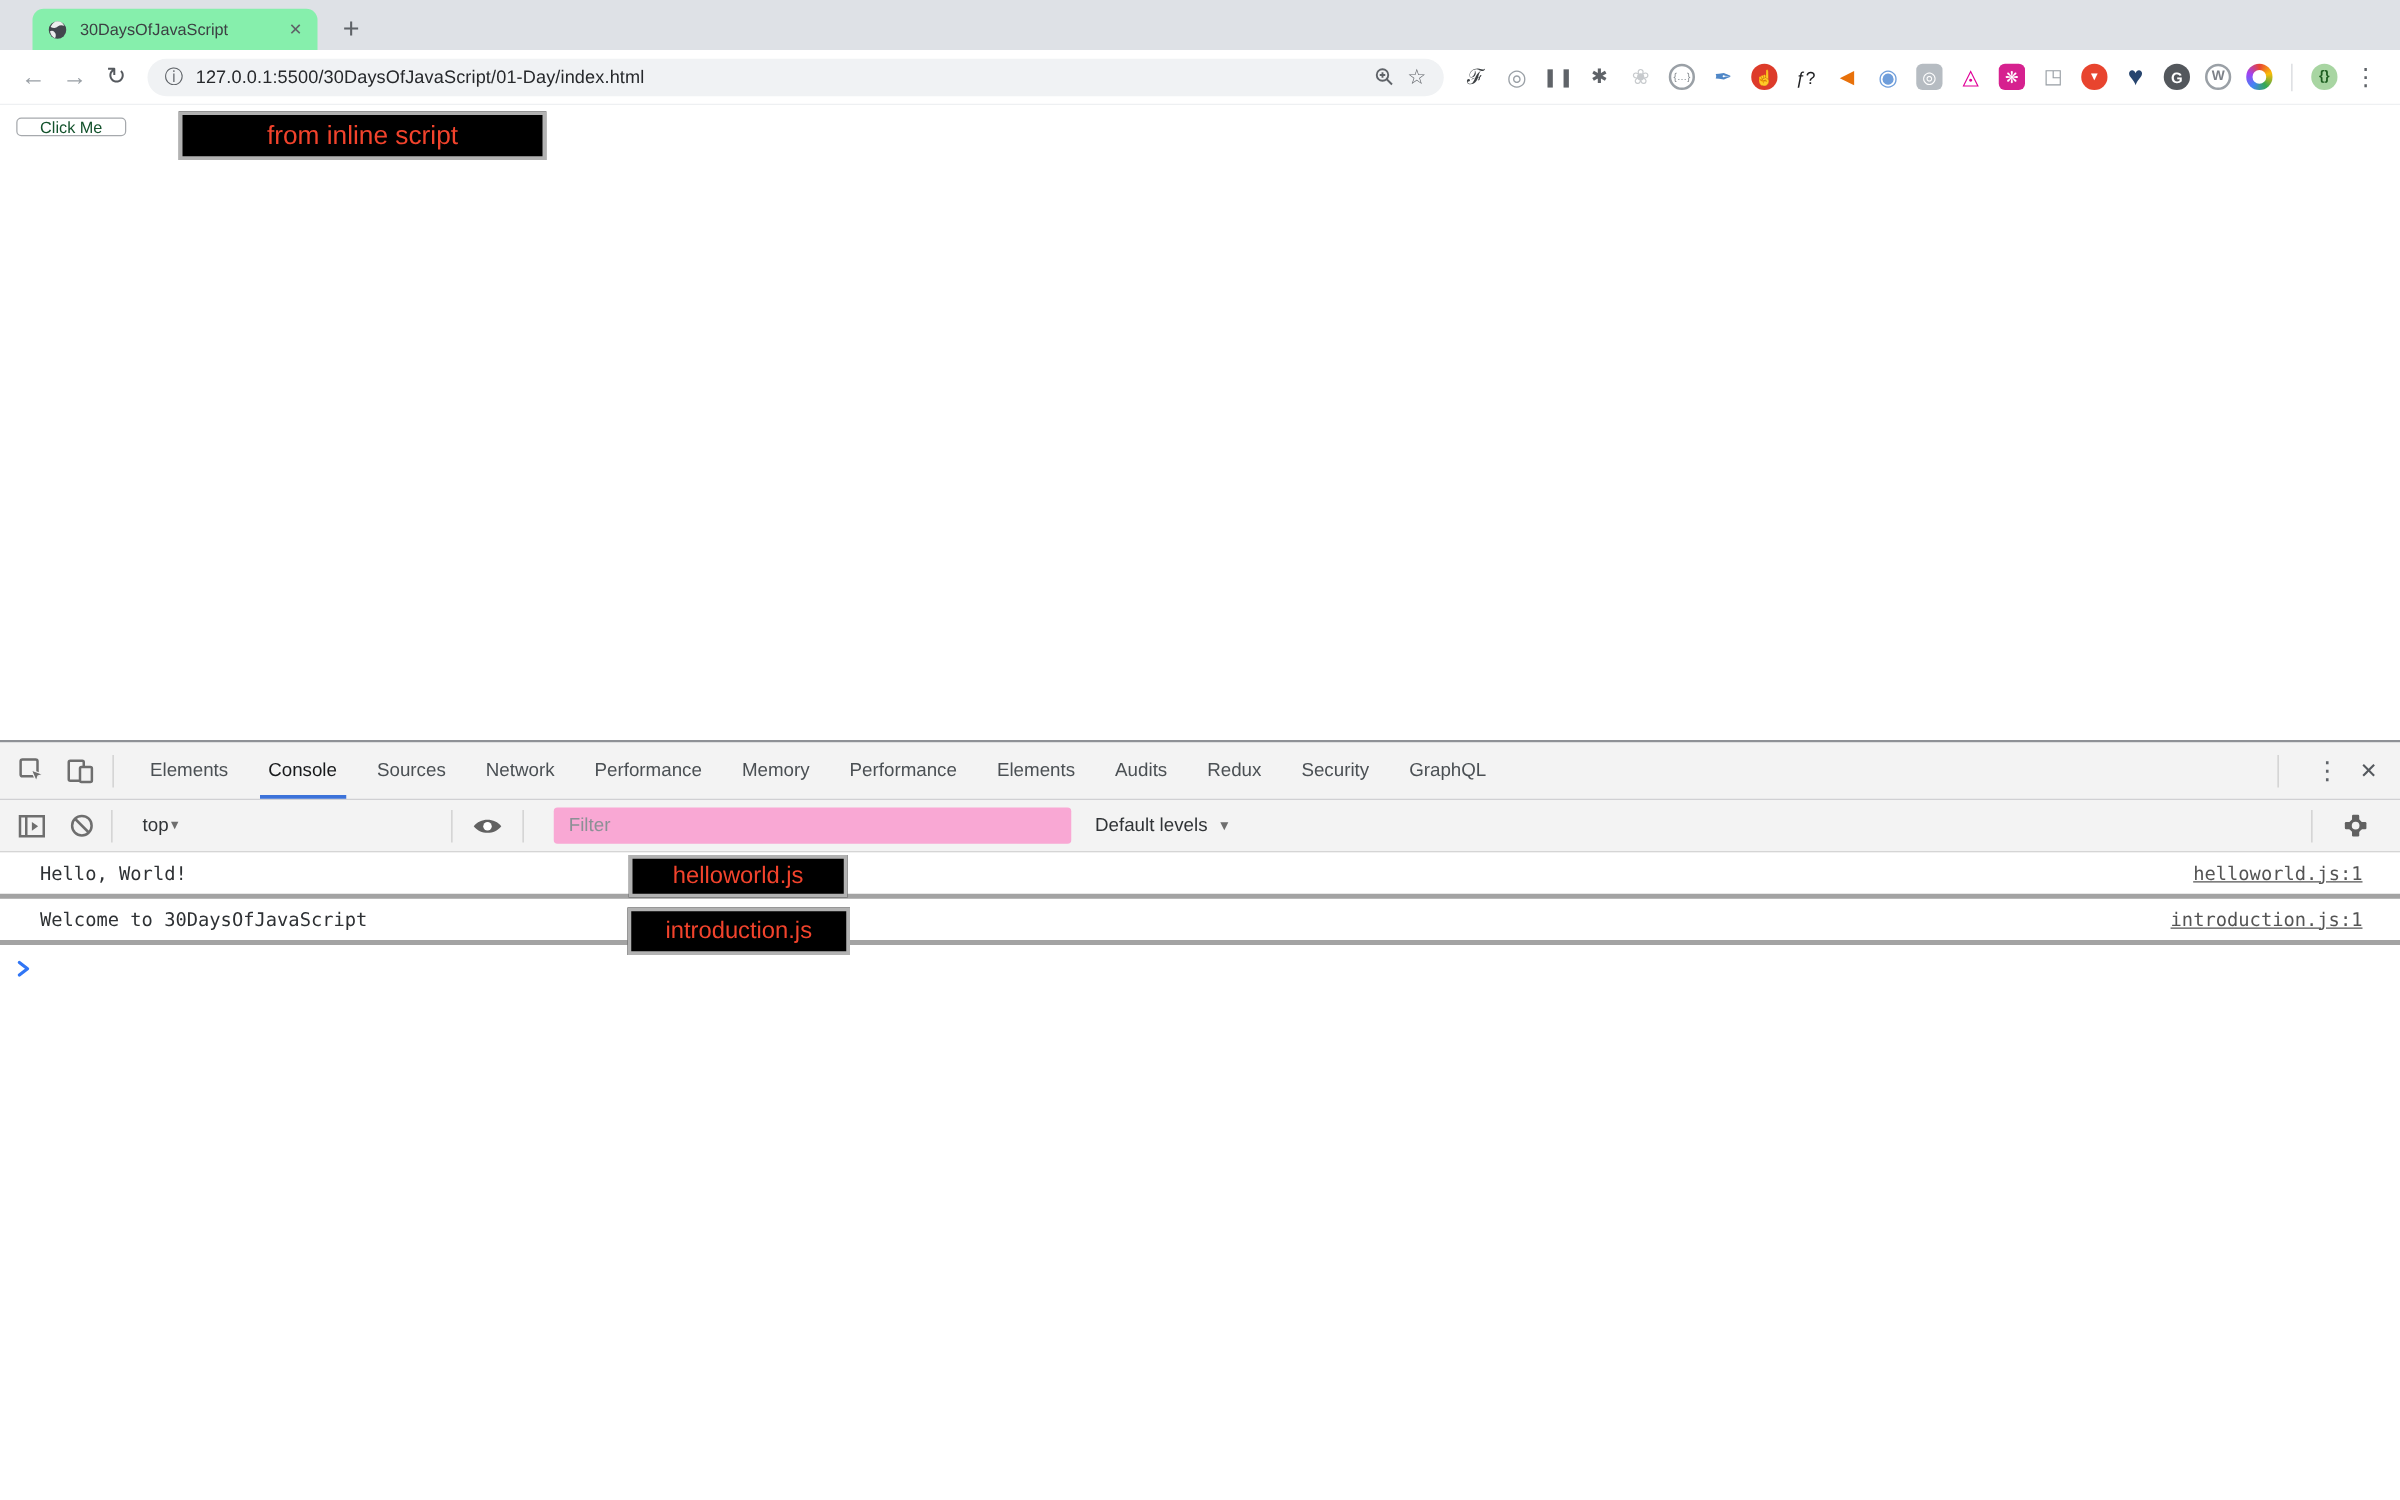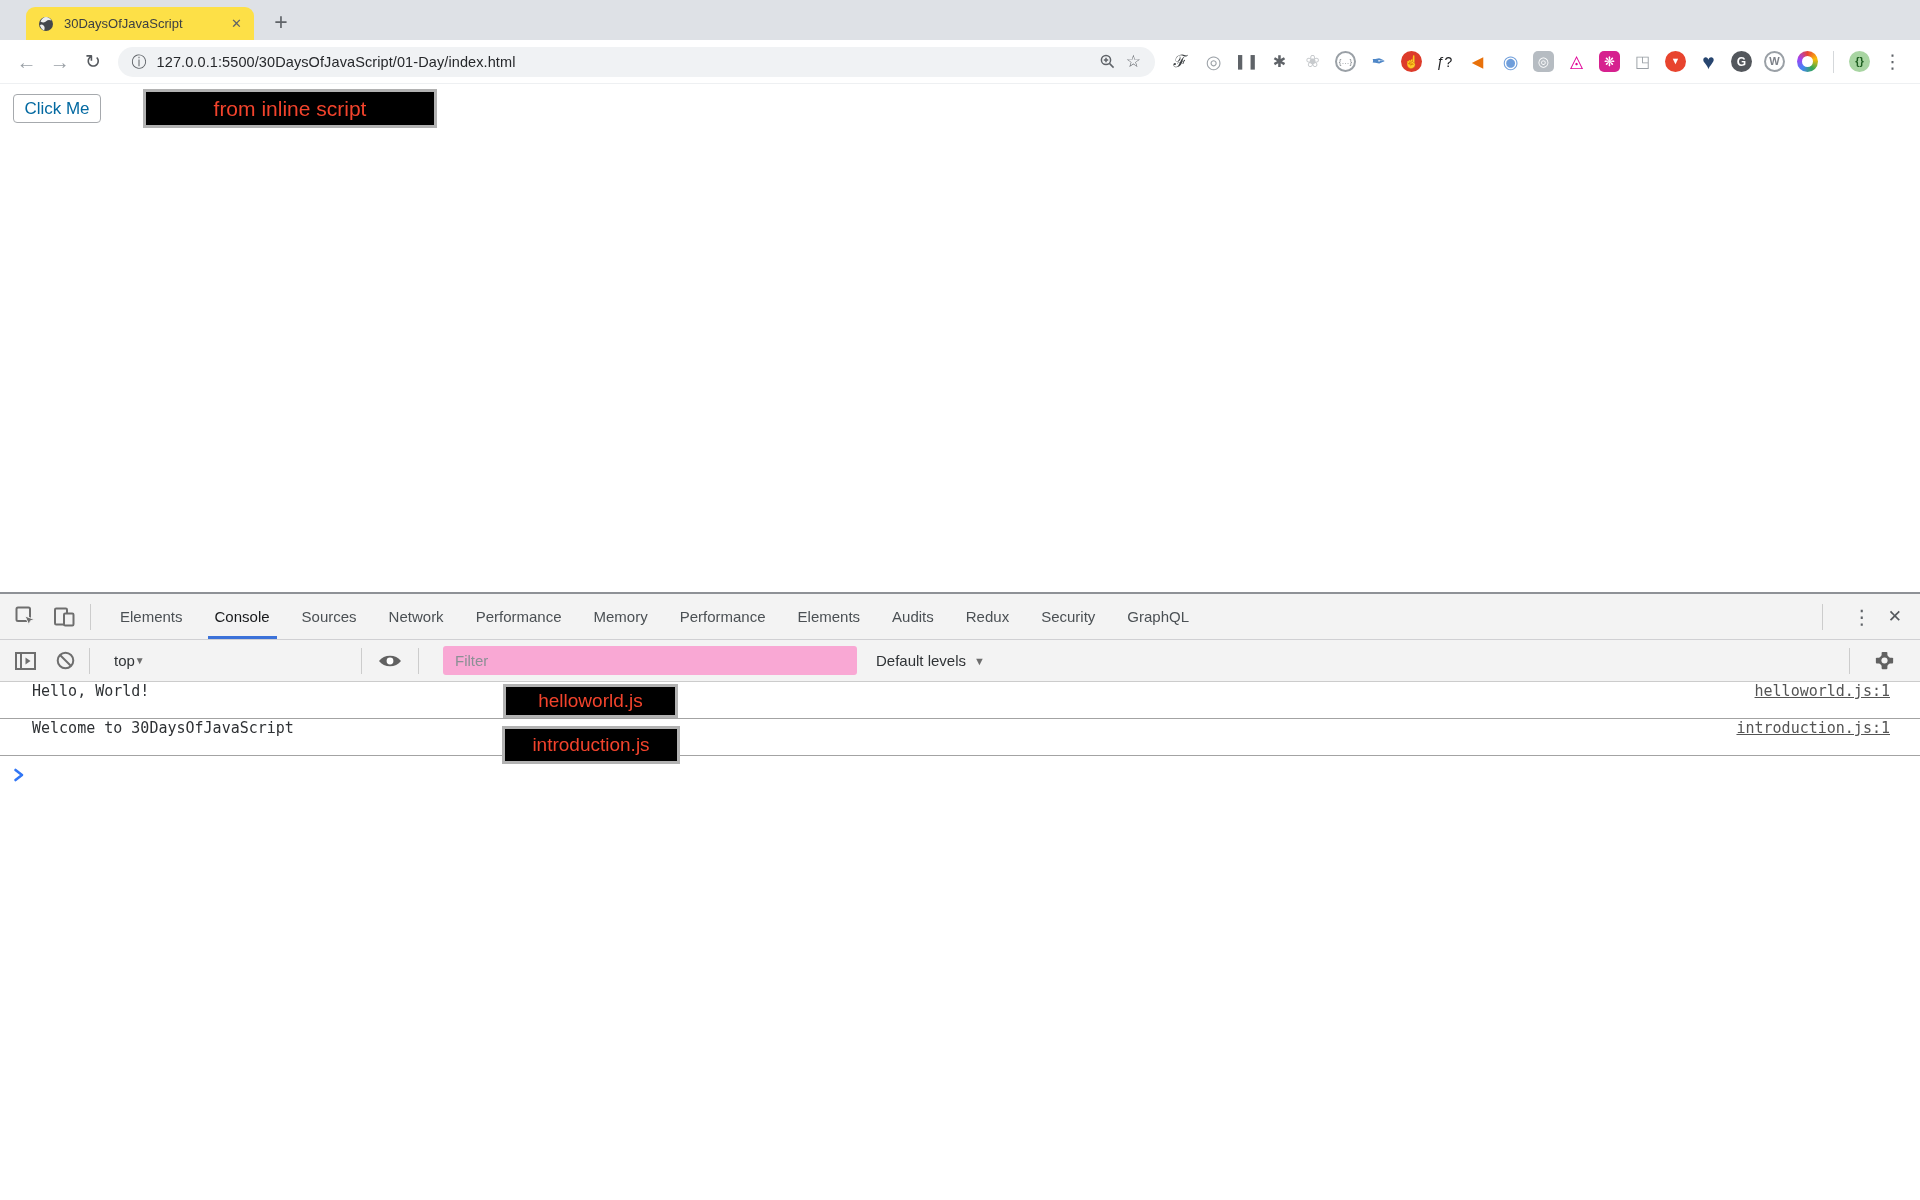--- a/index.html
+++ b/index.html
@@ -2,21 +2,21 @@
 <html><head>
 <meta charset="utf-8">
 <style>
   *{box-sizing:border-box;margin:0;padding:0}
   html,body{background:#fff}
   body{font-family:"Liberation Sans",sans-serif;-webkit-font-smoothing:antialiased}
   .screen{position:relative;width:1920px;height:1200px;background:#fff;overflow:hidden}
 
   
   .tabstrip{position:absolute;top:0;left:0;right:0;height:40px;background:#dee1e6}
-  .tab{position:absolute;left:26px;top:7px;width:228px;height:33px;background:#fde047;
+  .tab{position:absolute;left:26px;top:7px;width:228px;height:33px;background:#86efac;
        border-radius:9px 9px 0 0;display:flex;align-items:center;padding:0 12px;gap:10px}
   .tab-title{font-size:13px;color:#3c4043;flex:1;white-space:nowrap;overflow:hidden}
   .tab-close{color:#5f6368;font-size:13px;line-height:1}
   .newtab{position:absolute;left:266px;top:7px;width:30px;height:30px;color:#5f6368;font-size:23px;
           font-weight:300;display:flex;align-items:center;justify-content:center}
 
   
   .toolbar{position:absolute;top:40px;left:0;right:0;height:44px;background:#fff;
            display:flex;align-items:center;padding:0 10px;border-bottom:1px solid #eef0f2}
   .nav-btn{width:34px;text-align:center;font-size:20px;line-height:1}
@@ -32,22 +32,22 @@
        font-size:16px;line-height:1;flex:0 0 auto;position:relative}
   .ext.circle{border-radius:50%}
   .ext.square{border-radius:5px}
   .ext.ring{border-radius:50%;border:2px solid #9aa0a6}
   .ext.rainbow{border-radius:50%;background:conic-gradient(#e84335,#fbbc05,#34a853,#4285f4,#a142f4,#e84335)}
   .ext.rainbow::after{content:'';position:absolute;inset:5px;background:#fff;border-radius:50%}
   .chrome-sep{width:1px;height:22px;background:#d5d8db;margin-left:15px}
   .menu-dots{color:#5f6368;font-size:19px;margin:0 8px 0 13px}
 
   
-  .clickme{position:absolute;left:13px;top:94px;width:88px;height:29px;background:#fff;
-           border:1.5px solid #a6a9ad;border-radius:4px;font-size:17px;color:#0369a1;
+  .clickme{position:absolute;left:13px;top:94px;width:88px;height:15px;background:#fff;
+           border:1.5px solid #a6a9ad;border-radius:4px;font-size:13px;color:#14532d;
            display:flex;align-items:center;justify-content:center}
   .ann{position:absolute;background:#000000;border:3px solid #b2b2b2;color:#f2432c;
        display:flex;align-items:center;justify-content:center;z-index:6}
   #ann-inline{left:143px;top:89px;width:294px;height:39px;font-size:21px}
   #ann-hello{left:503px;top:684px;width:175px;height:34px;font-size:19px}
   #ann-intro{left:502px;top:726px;width:178px;height:38px;font-size:19px}
 
   
   .devtools{position:absolute;left:0;right:0;top:592px;bottom:0;background:#fff;
             border-top:2px solid #8e9196;display:flex;flex-direction:column}
@@ -68,21 +68,21 @@
   .ctx{width:242px;display:flex;align-items:center;
        font-size:15px;color:#303336;padding:0 6px 0 8px;margin-left:3px}
   .dd{font-size:10px;color:#6e6e6e}
   .filter{width:414px;height:29px;border:0;background:#f9a8d4;border-radius:3px;padding:0 12px;
           font-size:15px;color:#303336;margin-left:11px;outline:none}
   .filter::placeholder{color:#8b9095}
   .levels{margin-left:19px;font-size:15px;color:#303336;display:flex;gap:8px;align-items:center}
   .dt-toolbar .spacer{flex:1}
 
   .console{flex:1;background:#fff;font-family:"DejaVu Sans Mono","Liberation Mono",monospace}
-  .crow{height:37px;display:flex;align-items:flex-start;border-bottom:1px solid #a3a3a3;
+  .crow{height:37px;display:flex;align-items:center;border-bottom:4px solid #a3a3a3;
         padding:0 30px 0 32px;font-size:15px;color:#2e3134}
   .crow .src{margin-left:auto;color:#545454;text-decoration:underline;font-size:15px}
   .prompt-row{height:38px;display:flex;align-items:center;padding-left:13px}
 </style>
 </head>
 <body>
 
 <div class="screen">
 
   <div class="tabstrip">

